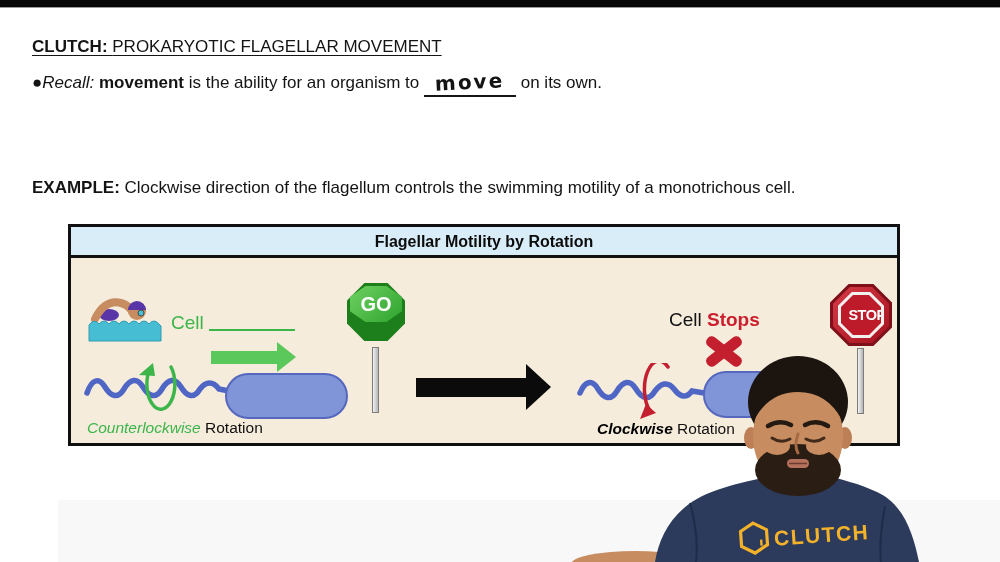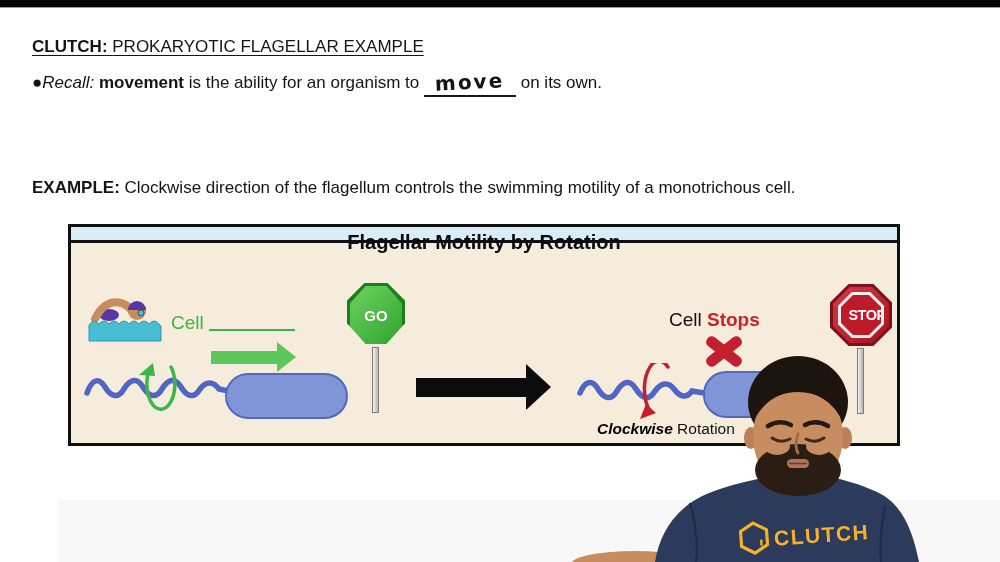--- a/index.html
+++ b/index.html
@@ -25,38 +25,38 @@
   .blank { display:inline-block; border-bottom:2px solid #161616; height:17px; vertical-align:-2px; }
   .blank-sm { width:96px; }
   .blank-lg { width:196px; }
   .answer-wrap { display:inline-block; width:92px; border-bottom:2px solid #161616; text-align:center; vertical-align:-2px; }
   .answer { display:inline-block; font-family:"DejaVu Sans", sans-serif; font-weight:700; font-size:20px;
             letter-spacing:2px; transform:rotate(-3deg) translateY(-1px); }
 
   
   .diagram { position:absolute; left:68px; top:224px; width:832px; height:222px;
              border:3px solid #101010; background:#f5ecdc; }
-  .diagram-header { position:absolute; left:0; top:0; width:100%; height:16px; background:#d9edf8;
-                    border-bottom:3px solid #101010; text-align:center; font-weight:bold; font-size:20px;
+  .diagram-header { position:absolute; left:0; top:0; width:100%; height:31px; background:#d9edf8;
+                    border-bottom:3px solid #101010; text-align:center; font-weight:bold; font-size:16px;
                     line-height:30px; color:#0c0c0c; }
   .scene-el { position:absolute; }
 
   .cell-label-left { left:100px; top:85px; font-size:19px; color:#3cb54a; white-space:pre; }
   .cell-blank { display:inline-block; width:86px; border-bottom:2px solid #3cb54a; height:16px; vertical-align:-2px; }
 
   .green-arrow-body { left:140px; top:124px; width:66px; height:13px; background:#5bc85b; }
   .green-arrow-head { left:206px; top:115px; width:0; height:0;
                       border-left:19px solid #5bc85b; border-top:15px solid transparent; border-bottom:15px solid transparent; }
 
   .oct { clip-path:polygon(30% 0,70% 0,100% 30%,100% 70%,70% 100%,30% 100%,0 70%,0 30%); position:absolute; }
   .sign-go { left:276px; top:56px; width:58px; height:66px; }
   .sign-stop { left:759px; top:57px; width:62px; height:66px; }
   .sign-face { display:flex; align-items:center; justify-content:center; color:#fff; font-weight:bold; }
   .go-outer { left:0; top:0; width:58px; height:58px; background:#1c7f1c; }
-  .go-inner { left:3px; top:3px; width:52px; height:58px; background:linear-gradient(135deg,#6ed161,#2fa32f); font-size:15px; letter-spacing:0; }
+  .go-inner { left:3px; top:3px; width:52px; height:36px; background:linear-gradient(135deg,#6ed161,#2fa32f); font-size:20px; letter-spacing:0; }
   .stop-outer { left:0; top:0; width:62px; height:62px; background:#7e1019; }
   .stop-mid   { left:3px; top:3px; width:56px; height:56px; background:linear-gradient(135deg,#d63a46,#a5121f); }
   .stop-ring  { left:8px; top:8px; width:46px; height:46px; background:#f2f0ee; }
   .stop-face2 { left:11px; top:11px; width:40px; height:40px; background:#bd1b29; font-size:14.5px; letter-spacing:-0.5px;padding-left:12px; }
   .post { position:absolute; width:7px; background:linear-gradient(90deg,#f2f2f2,#b5b5b5); border:1px solid #7c7c7c; }
   .post-go { left:301px; top:120px; height:66px; }
   .post-stop { left:786px; top:121px; height:66px; }
 
   .cell-body { position:absolute; background:#8094d8; border:2.5px solid #5568bd; border-radius:23px; }
   .cell-left { left:154px; top:146px; width:123px; height:46px; }
@@ -82,21 +82,21 @@
 
   .person-svg { position:absolute; left:555px; top:340px; width:405px; height:222px; z-index:5; }
 </style>
 </head>
 <body>
 
 <div class="stage">
   <div class="top-bar"></div>
   <div class="bottom-tint"></div>
 
-  <div class="tline l-concept"><span class="u"><span class="b">CLUTCH: </span><span>PROKARYOTIC FLAGELLAR EXAMPLE</span></span></div>
+  <div class="tline l-concept"><span class="u"><span class="b">CLUTCH: </span><span>PROKARYOTIC FLAGELLAR MOVEMENT</span></span></div>
 
   <div class="tline l-recall"><span>●</span><span class="i">Recall: </span><span class="b">movement</span><span> is the ability for an organism to </span><span class="answer-wrap"><span class="answer">move</span></span><span> on its own.</span></div>
 
 
 
   <div class="tline l-example"><span class="b">EXAMPLE:</span><span> Clockwise direction of the flagellum controls the swimming motility of a monotrichous cell.</span></div>
 
   <div class="diagram">
     <div class="diagram-header">Flagellar Motility by Rotation</div>
 
@@ -121,20 +121,21 @@
     <div class="post post-go"></div>
 
     <svg class="scene-el" style="left:12px; top:134px;" width="150" height="58" viewBox="0 0 150 58">
       <path d="M 4 32 C 9 18, 16 16, 22 26 C 28 36, 35 38, 41 28 C 47 18, 54 16, 60 26 C 66 36, 73 38, 79 28 C 85 18, 92 16, 98 26 C 104 36, 111 38, 117 28 C 123 20, 130 20, 136 28 L 146 30" stroke="#5066c4" stroke-width="5.5" fill="none" stroke-linecap="round"></path>
       <path d="M 88 6 A 14 25 0 1 1 66 10" stroke="#3cb54a" stroke-width="3.5" fill="none" stroke-linecap="round"></path>
       <polygon points="56,14 70,2 72,15" fill="#3cb54a"></polygon>
     </svg>
 
     <div class="scene-el cell-body cell-left"></div>
 
+    <div class="caption cap-left"><span class="cap-green">Counterlockwise</span><span> Rotation</span></div>
 
     <div class="scene-el black-arrow-body"></div>
     <div class="scene-el black-arrow-head"></div>
 
     <div class="scene-el cell-stops"><span>Cell </span><span class="stops-red">Stops</span></div>
 
     <div class="scene-el xmark">
         <span class="x1"></span>
         <span class="x2"></span>
       </div>

